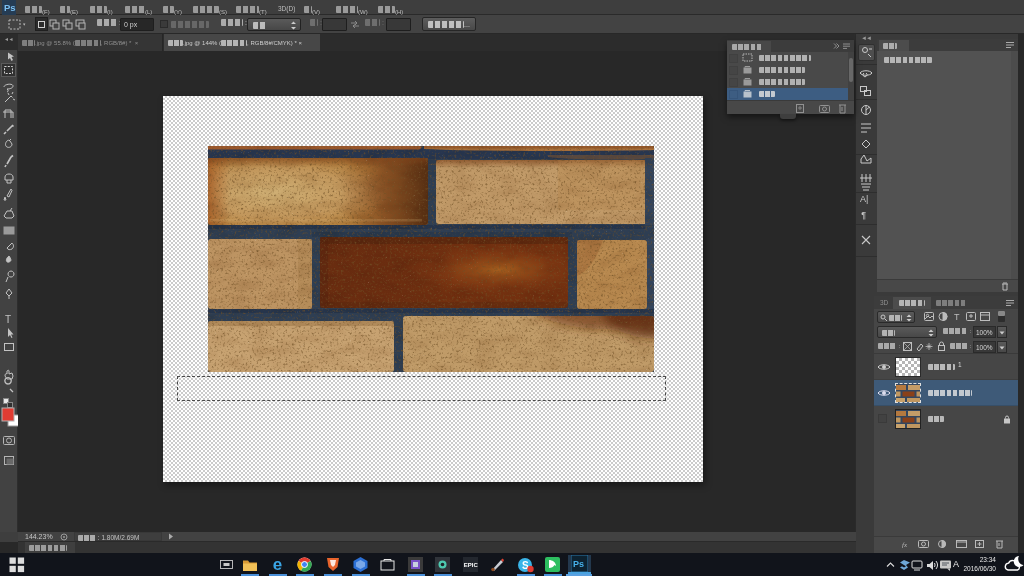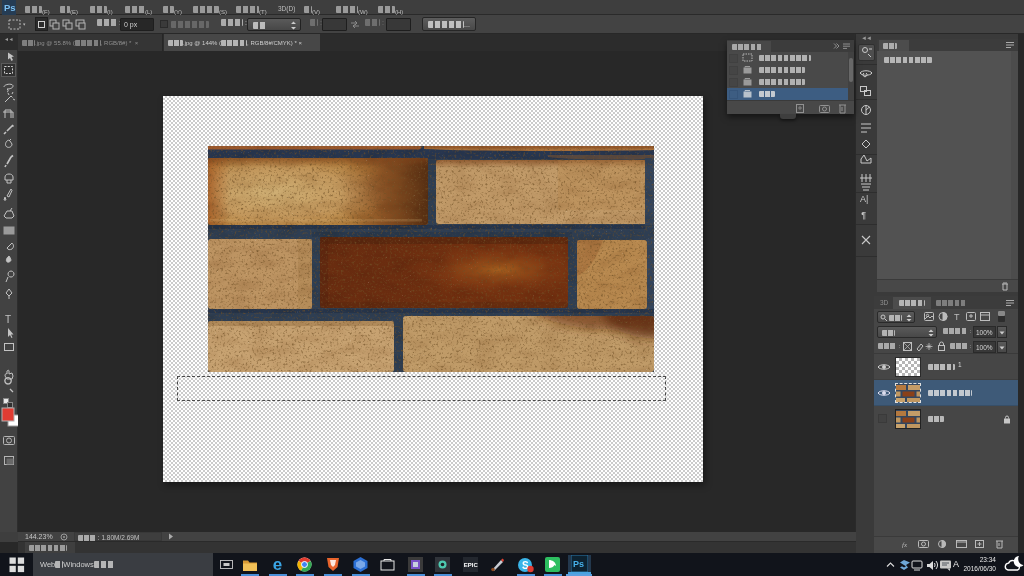--- a/index.html
+++ b/index.html
@@ -546,26 +546,20 @@
 </div>
 <div class="abs" id="taskbar">
  <svg width="16" height="16" style="position:absolute;left:9px;top:4px" viewBox="0 0 16 16">
   <g fill="#dcdcdc">
           <rect x="0.5" y="0.5" width="6.3" height="6.3"></rect>
           <rect x="8.8" y="0.5" width="6.3" height="6.3"></rect>
           <rect x="0.5" y="8.8" width="6.3" height="6.3"></rect>
           <rect x="8.8" y="8.8" width="6.3" height="6.3"></rect>
         </g>
  </svg>
- <div style="position:absolute;left:33px;top:0px;width:180px;height:23px;background:#3a3d42;display:flex;align-items:center;padding-left:7px">
-  <span style="font-size:7.5px;color:#cfcfcf">Web</span>
-        <span class="jt" style="width:8px;--c:#cfcfcf"></span>
-        <span style="font-size:7.5px;color:#cfcfcf">Windows</span>
-        <span class="jt" style="width:21px;--c:#cfcfcf"></span>
- </div>
  <svg width="15" height="15" style="position:absolute;left:219px;top:4px">
         <rect x="1.5" y="3.5" width="12" height="8" fill="none" stroke="#c8c8c8" stroke-width="0.9"></rect>
         <rect x="4.5" y="6" width="6" height="3" fill="#c8c8c8"></rect>
       </svg>
  <div class="tbi" style="left:240px">
         <svg width="16" height="14" viewBox="0 0 16 14">
           <path d="M1 2.5h5l1.5 2H15v8.5H1z" fill="#d89a35"></path>
           <path d="M1 5.5h14v7.5H1z" fill="#f2c158"></path>
         </svg>
       </div>

